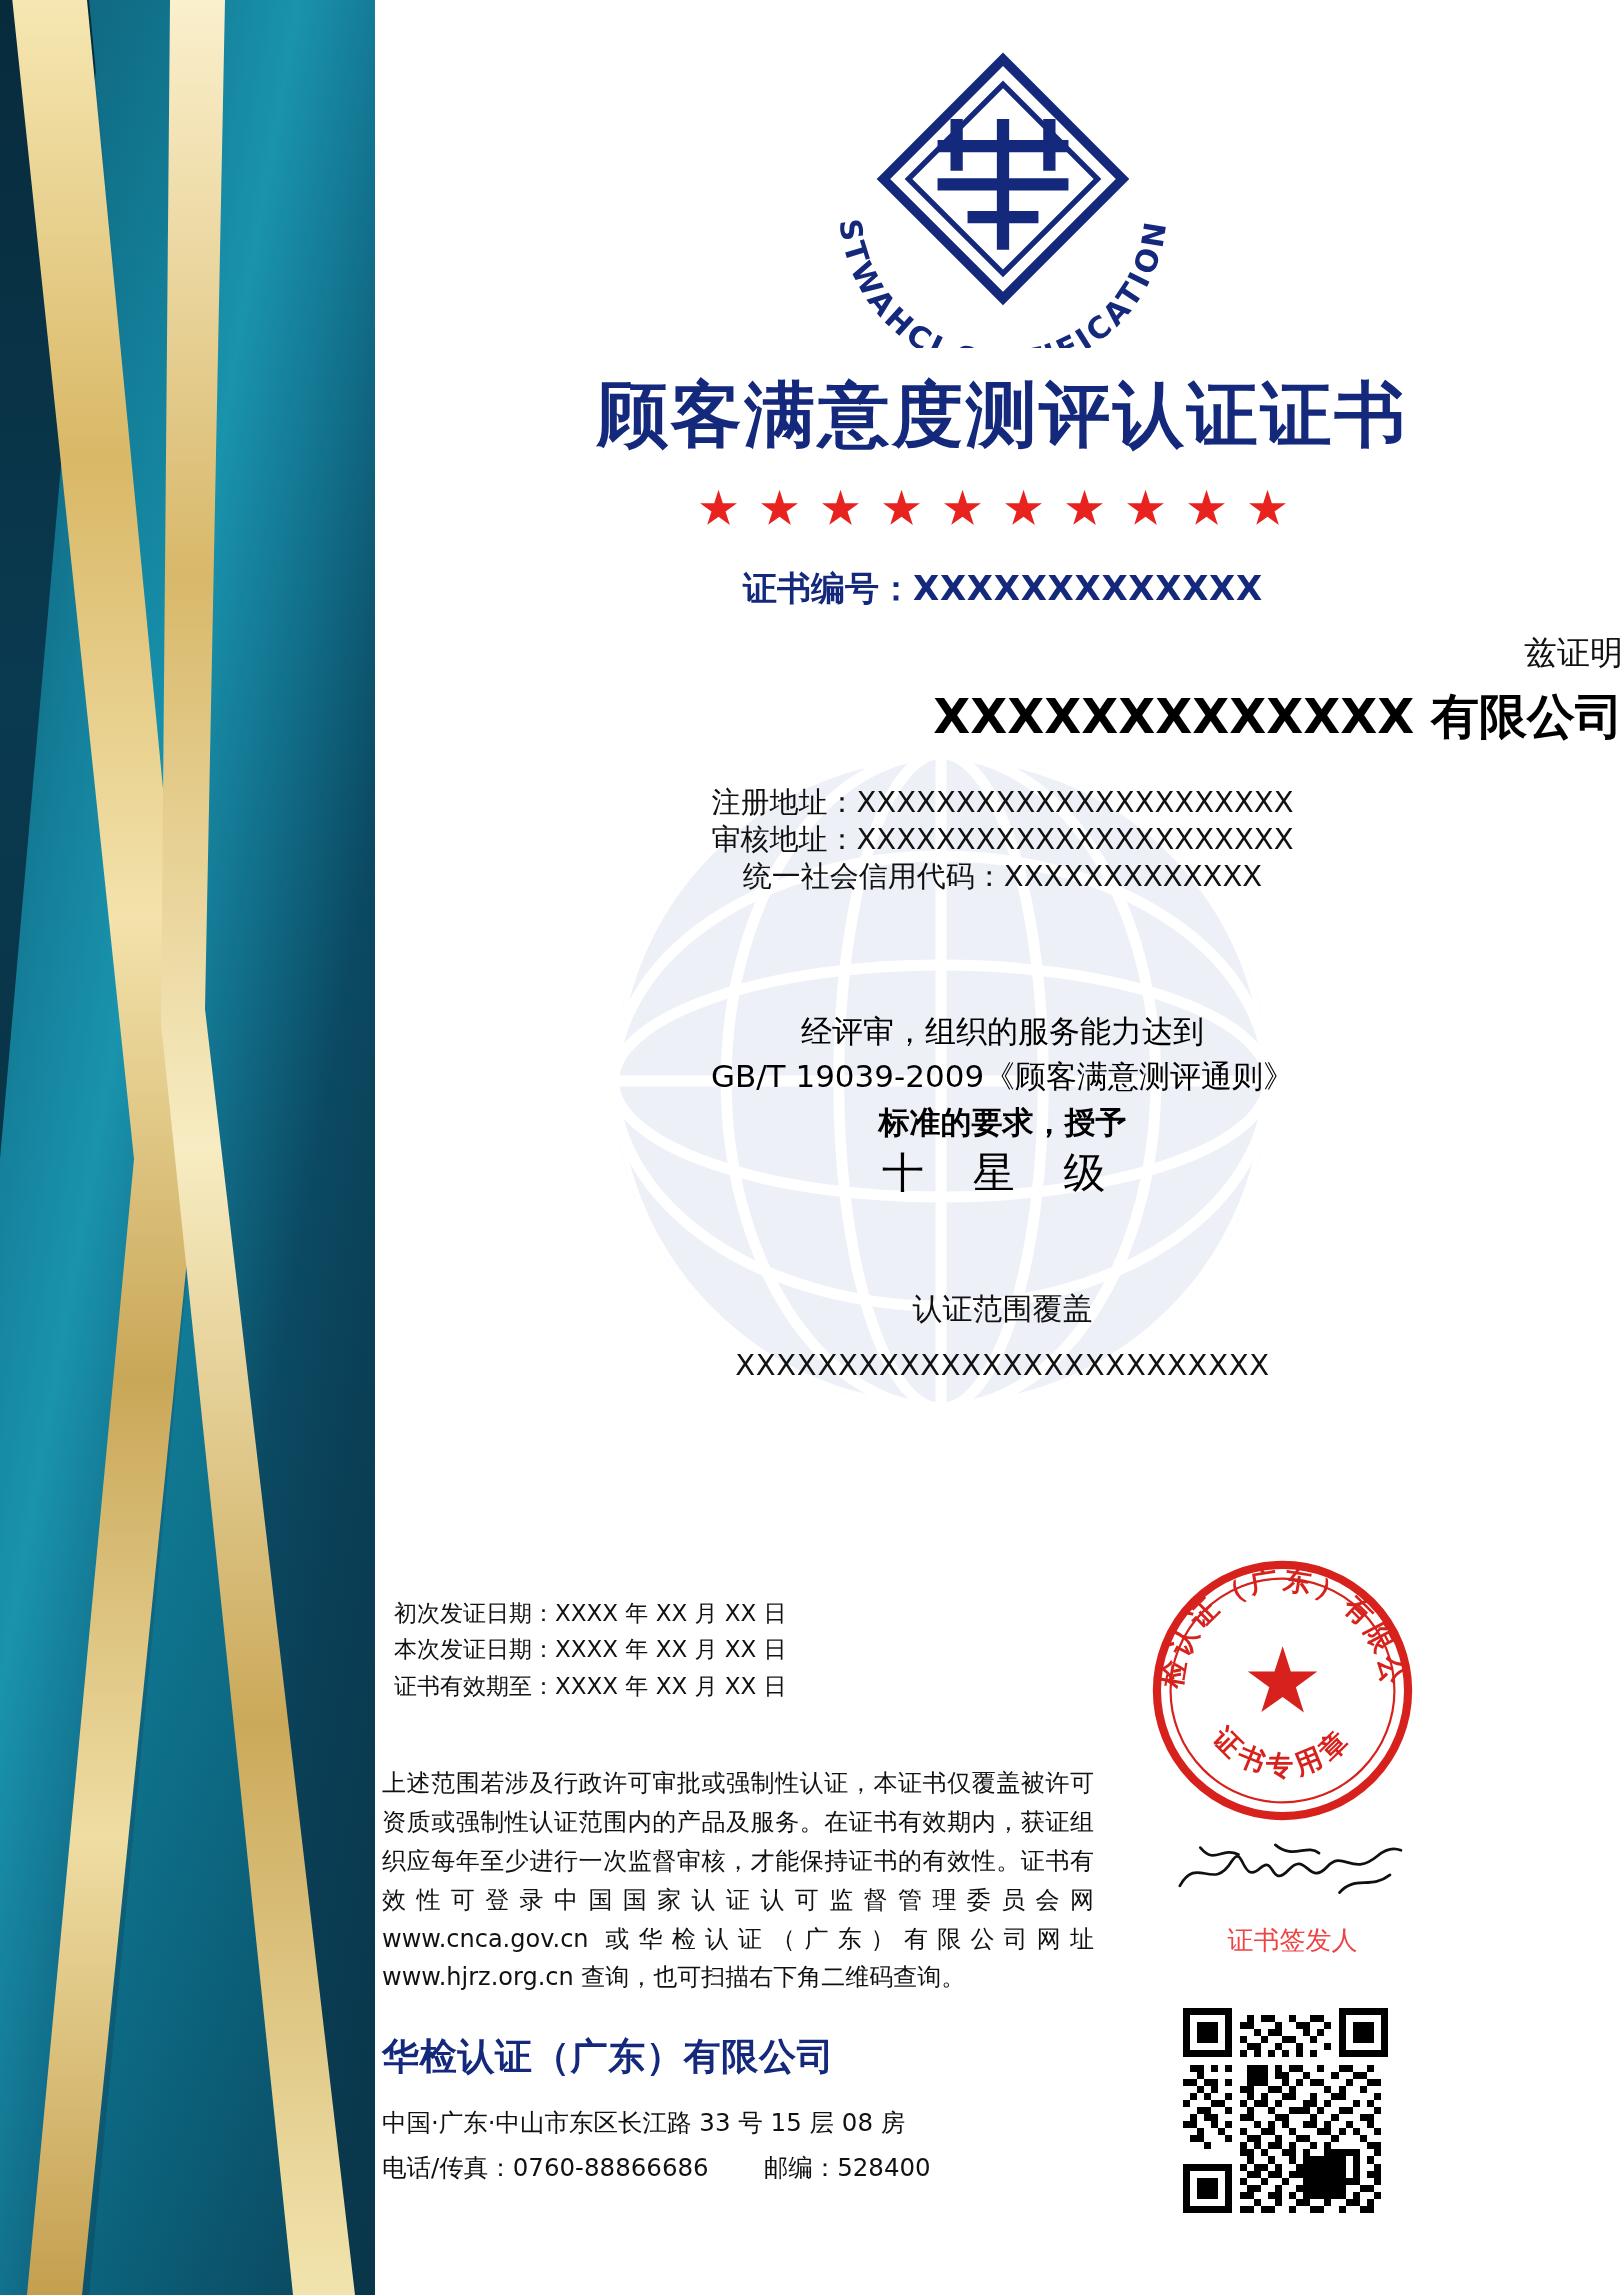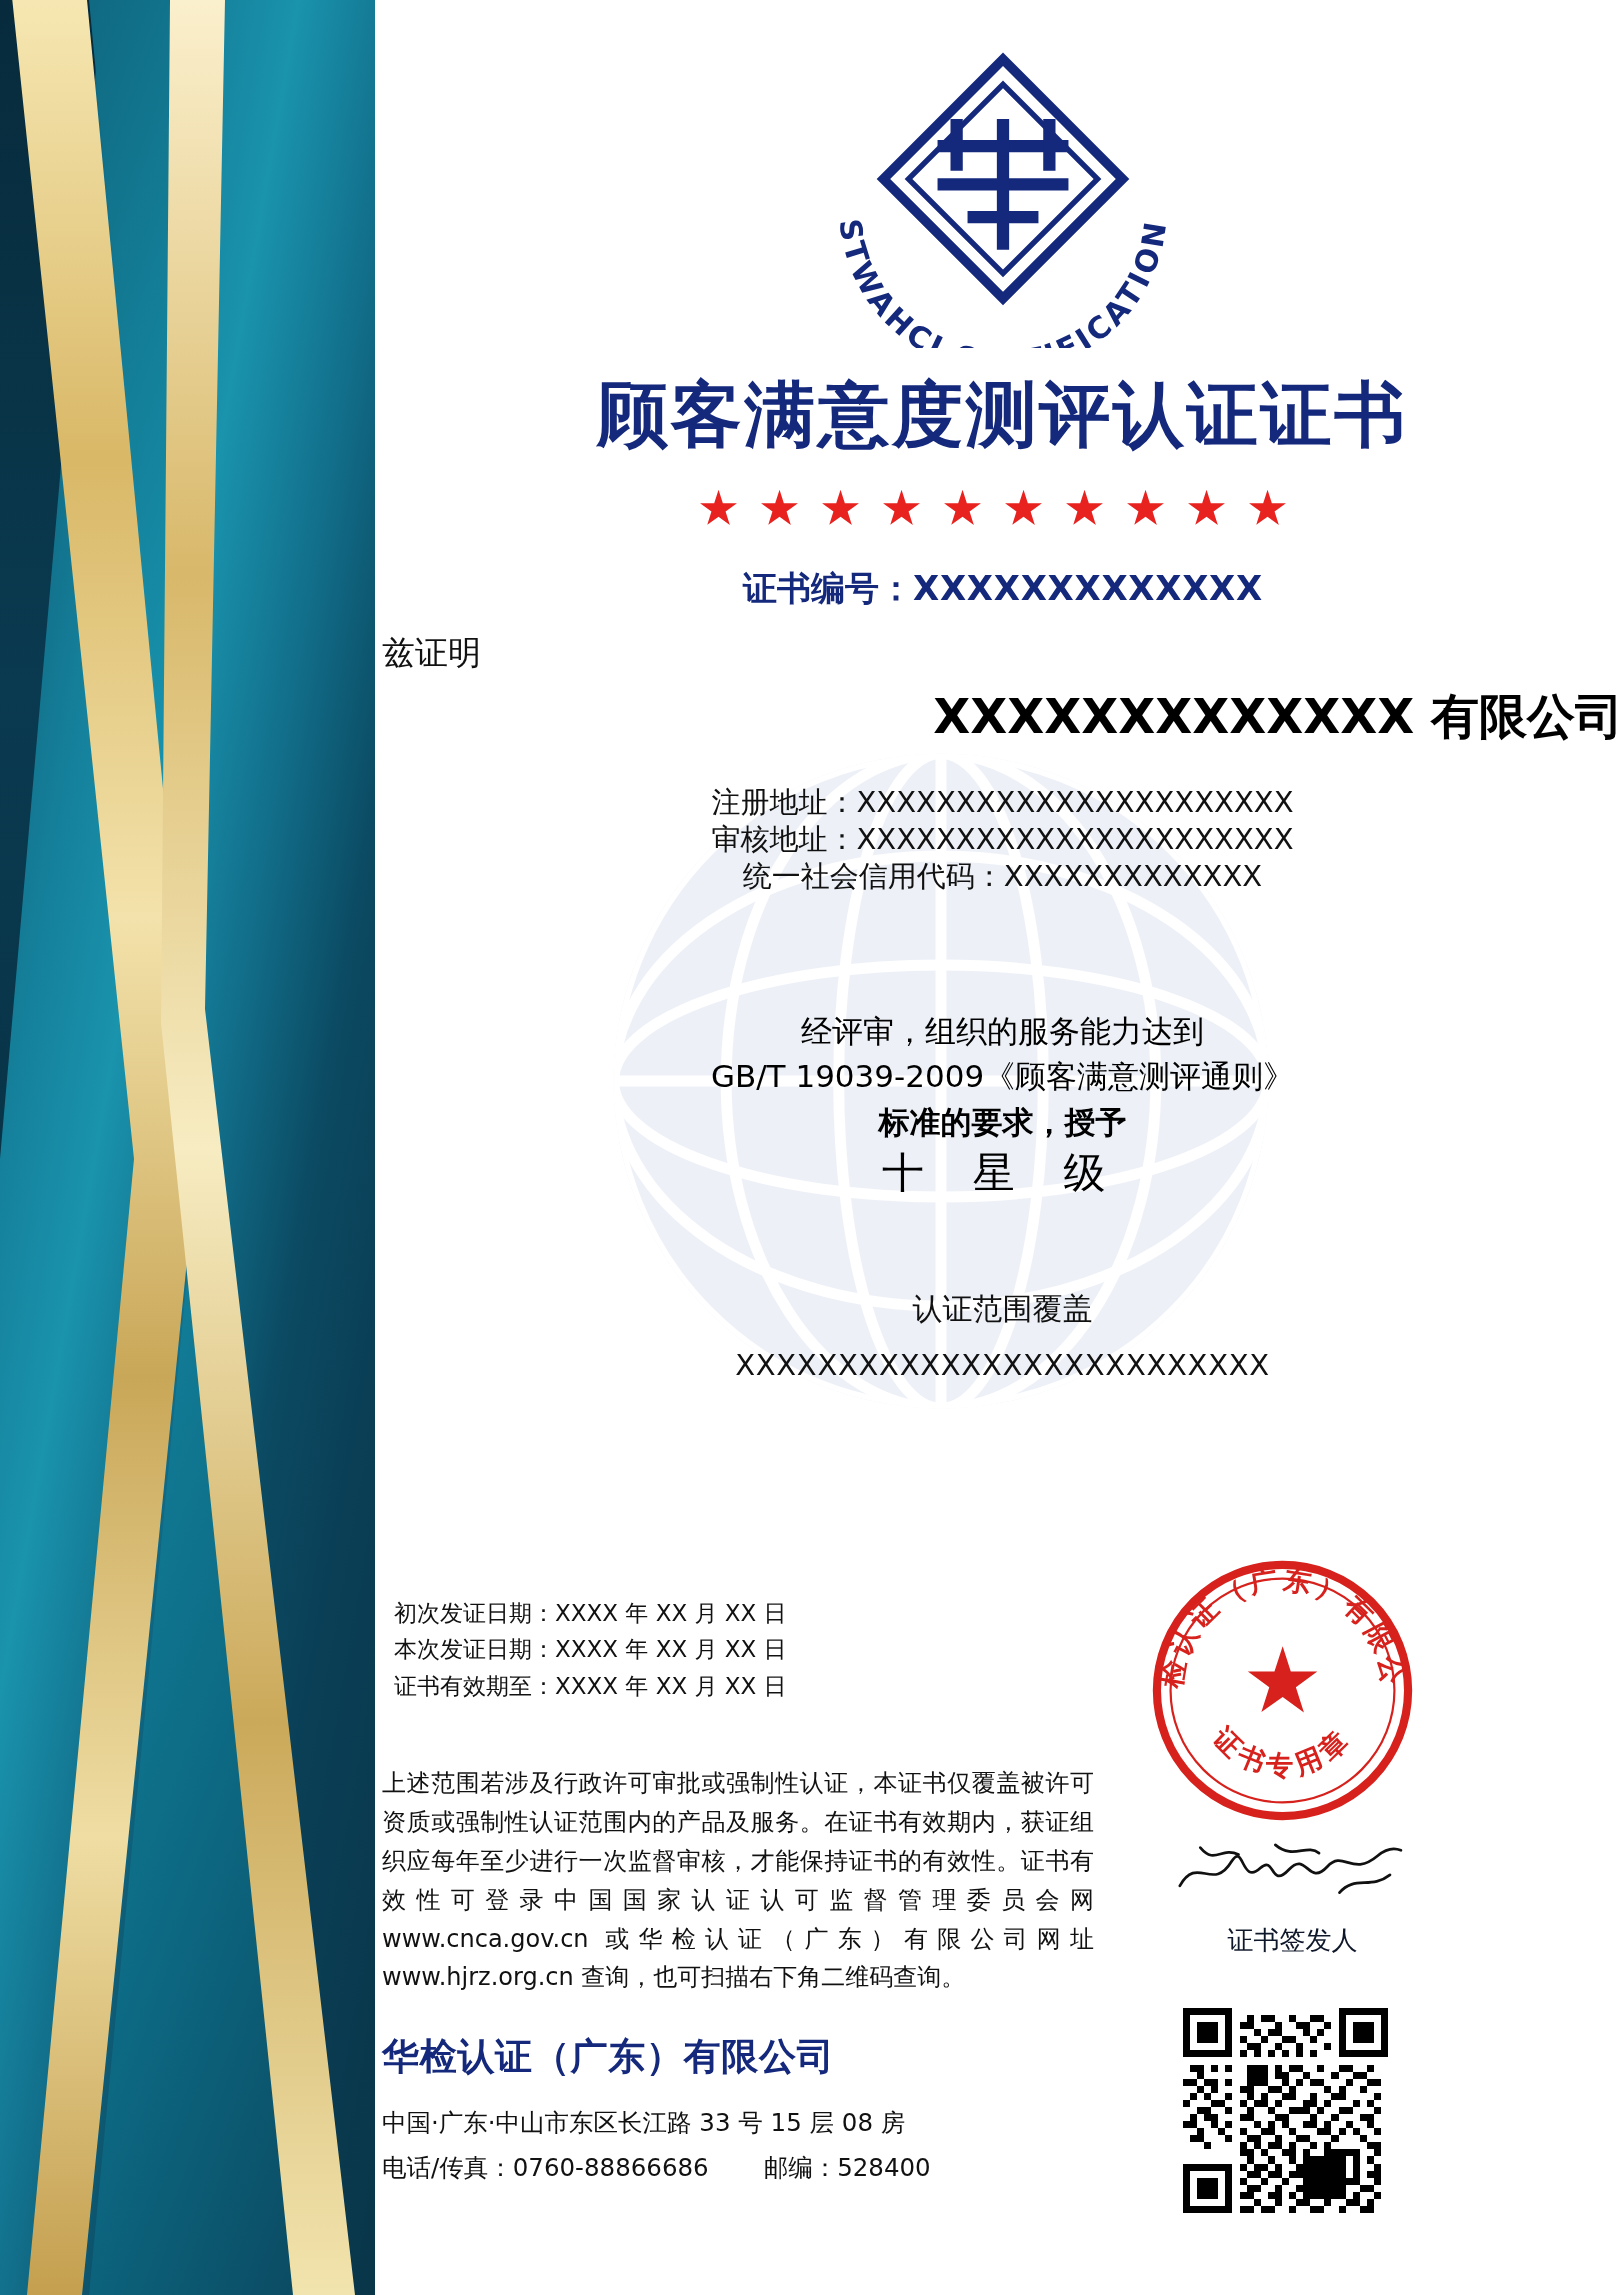--- a/index.html
+++ b/index.html
@@ -133,21 +133,21 @@
     font-weight: bold;
     color: #15297c;
     font-family: "DejaVu Sans", "Liberation Sans", sans-serif;
   }
   .cert-no .val { letter-spacing: 0.7px; }
 
   .hereby {
     position: absolute;
     top: 631px;
     left: 0; right: 0;
-    text-align: left;
+    text-align: right;
     font-size: 33px;
     color: #111;
     font-family: "DejaVu Sans", "Liberation Sans", sans-serif;
   }
 
   .company {
     position: absolute;
     top: 685px;
     left: 0; right: 0;
     text-align: right;
@@ -267,21 +267,21 @@
     height: 89px;
   }
   .sign-label {
     position: absolute;
     left: 798px;
     top: 1923px;
     width: 225px;
     text-align: center;
     font-family: "DejaVu Sans", "Liberation Sans", sans-serif;
     font-size: 26px;
-    color: #0f172a;
+    color: #ef4444;
   }
   .qr {
     position: absolute;
     left: 801px;
     top: 2008px;
     width: 205px;
     height: 205px;
     background: #fff;
   }
 </style>

